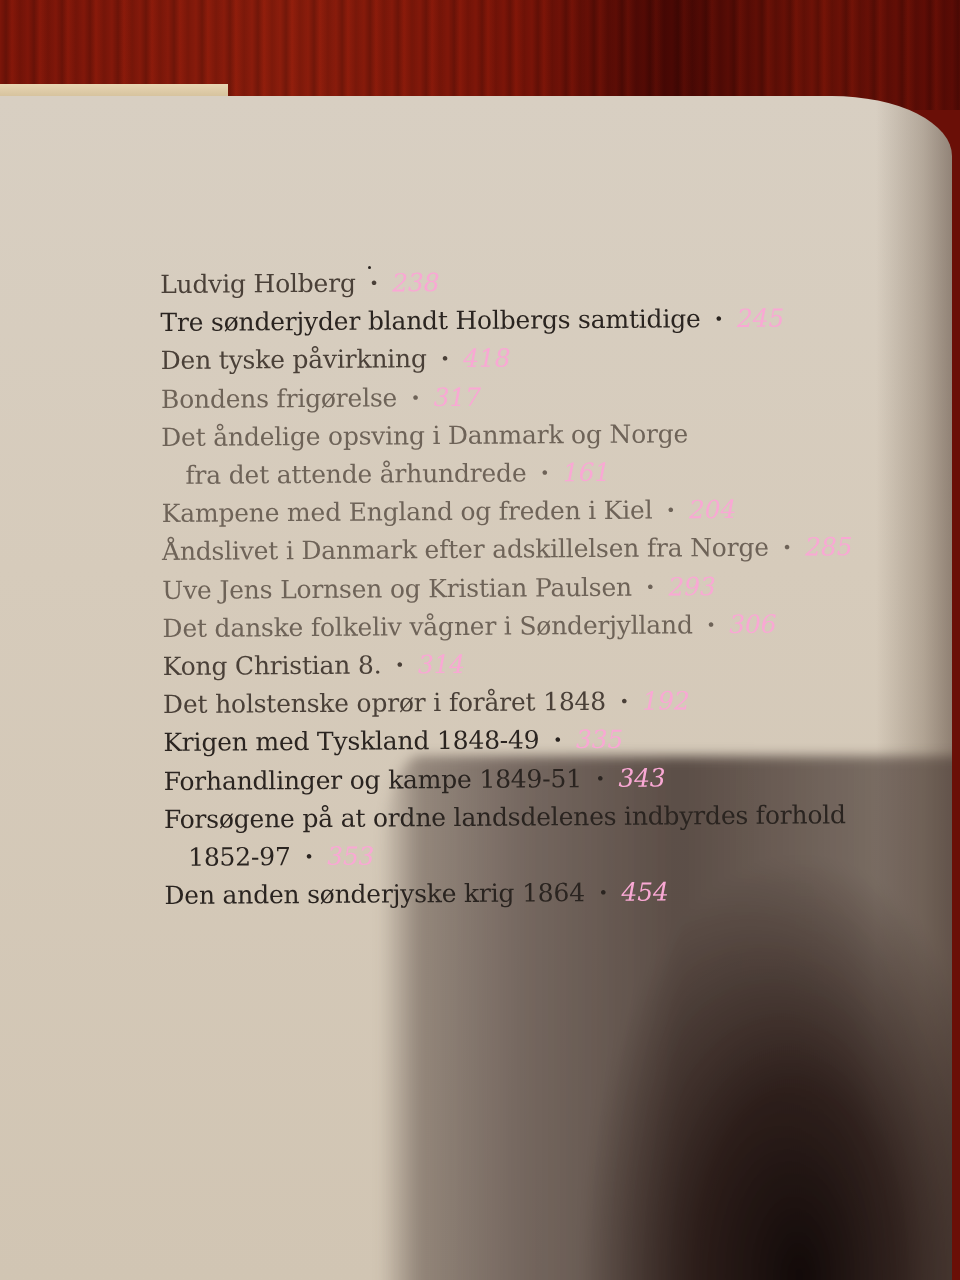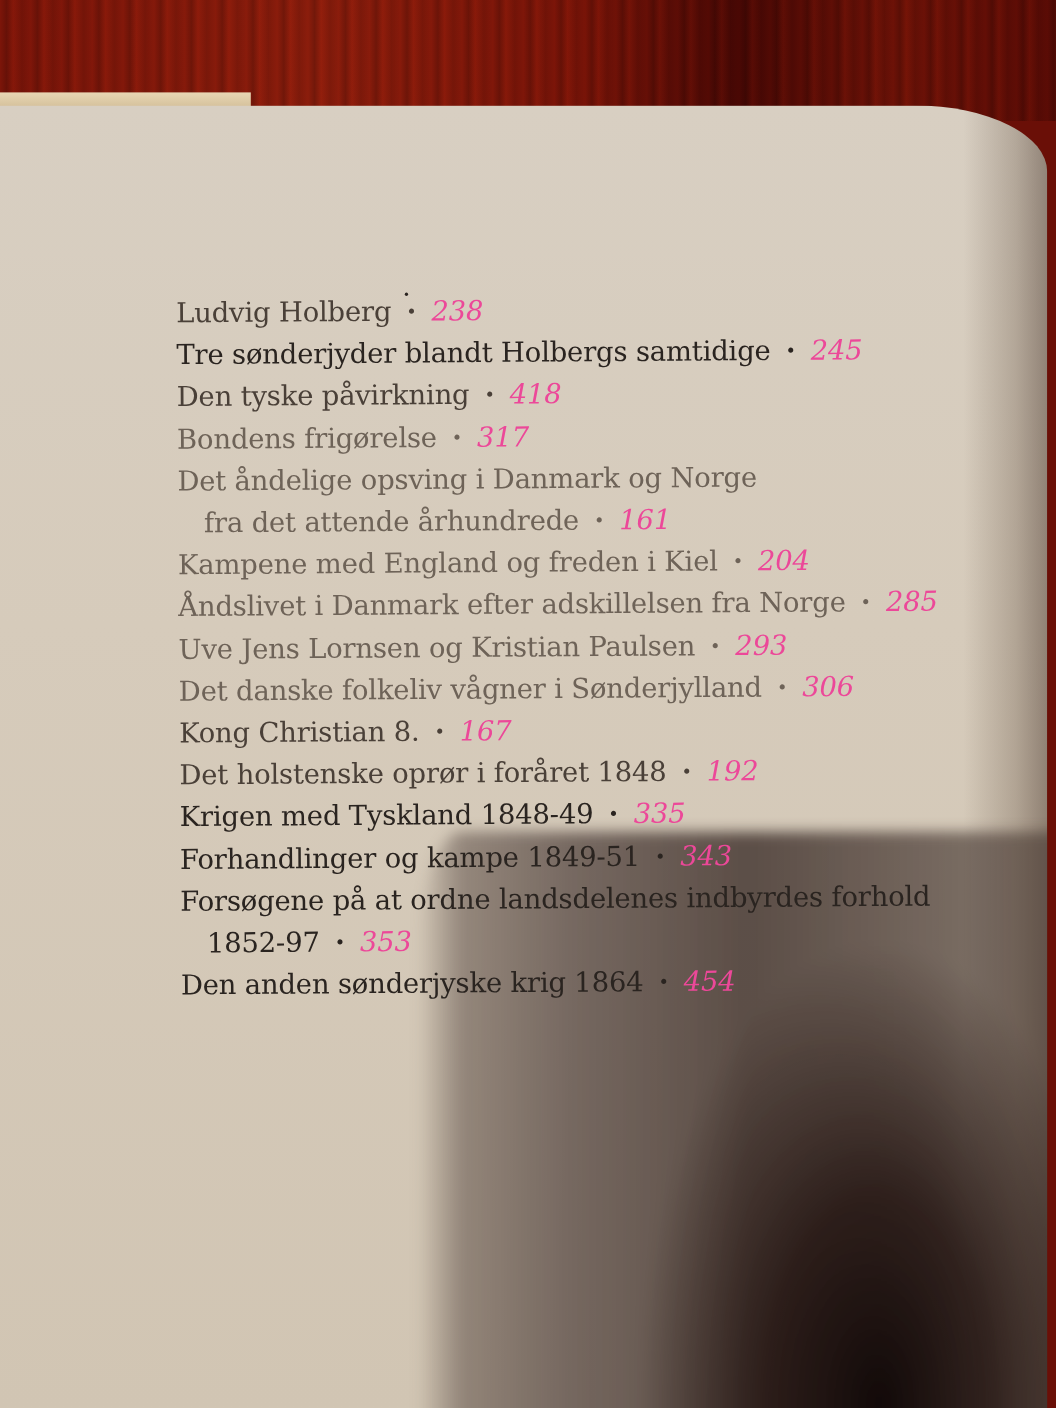--- a/index.html
+++ b/index.html
@@ -73,21 +73,21 @@
       display: block;
       padding-left: 24px;
     }
     .sep {
       display: inline-block;
       margin: 0 14px;
       font-weight: bold;
     }
     .pg {
       font-style: italic;
-      color: #ec4899;
+      color: #f9a8d4;
     }
     .mark {
       position: absolute;
       left: 368px; top: 266px;
       width: 3px; height: 3px;
       border-radius: 50%;
       background: #2a2420;
     }
   </style>
 </head>
@@ -125,21 +125,21 @@
   <li class="toc-entry faded">
     <span>Åndslivet i Danmark efter adskillelsen fra Norge</span><span class="sep">·</span><span class="pg">285</span>
   </li>
   <li class="toc-entry faded">
     <span>Uve Jens Lornsen og Kristian Paulsen</span><span class="sep">·</span><span class="pg">293</span>
   </li>
   <li class="toc-entry faded">
     <span>Det danske folkeliv vågner i Sønderjylland</span><span class="sep">·</span><span class="pg">306</span>
   </li>
   <li class="toc-entry mid">
-    <span>Kong Christian 8.</span><span class="sep">·</span><span class="pg">167</span>
+    <span>Kong Christian 8.</span><span class="sep">·</span><span class="pg">314</span>
   </li>
   <li class="toc-entry mid">
     <span>Det holstenske oprør i foråret 1848</span><span class="sep">·</span><span class="pg">192</span>
   </li>
   <li class="toc-entry">
     <span>Krigen med Tyskland 1848-49</span><span class="sep">·</span><span class="pg">335</span>
   </li>
   <li class="toc-entry">
     <span>Forhandlinger og kampe 1849-51</span><span class="sep">·</span><span class="pg">343</span>
   </li>

